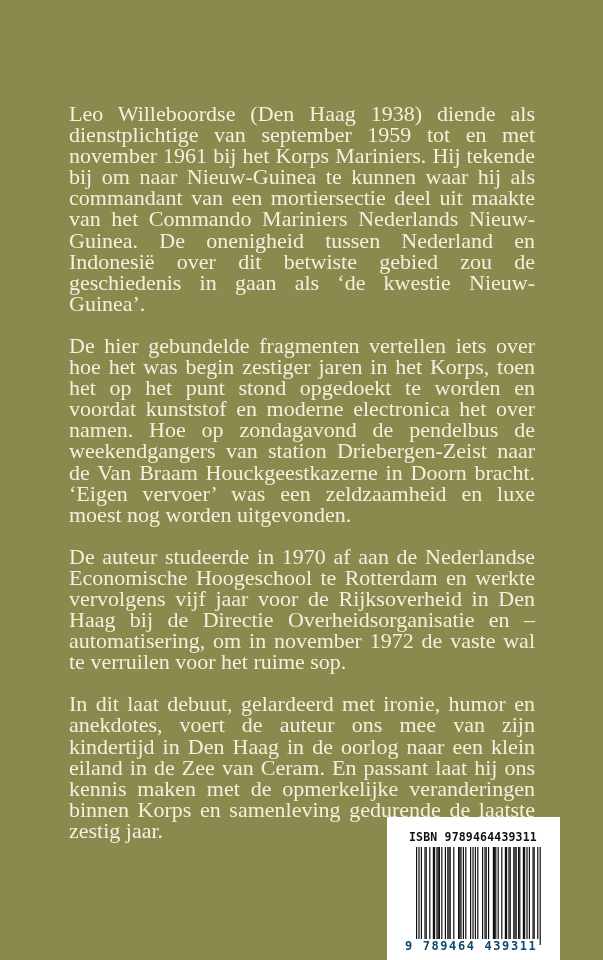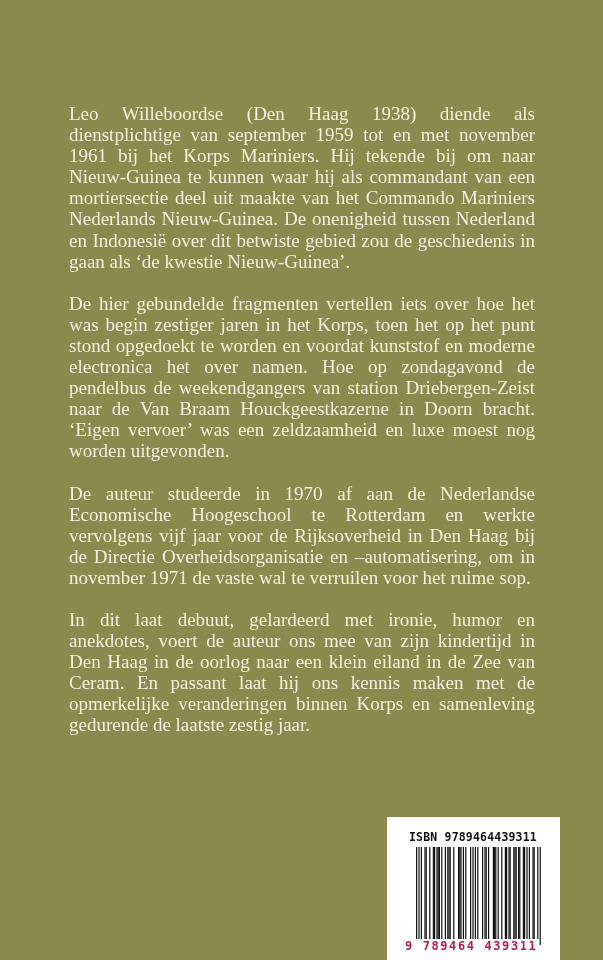--- a/index.html
+++ b/index.html
@@ -6,54 +6,54 @@
     body {
       width: 603px; height: 960px; overflow: hidden;
       background: #8a8a4f;
       position: relative;
       font-family: "Liberation Serif", "DejaVu Serif", serif;
     }
     .cover { position: absolute; left: 0; top: 0; width: 603px; height: 960px; background: #8a8a4f; }
     .blurb {
       position: absolute; left: 69px; top: 103px; width: 466px;
       color: #f4f0de;
-      font-size: 19px; line-height: 21.1px;
+      font-size: 22px; line-height: 21.1px;
       text-align: justify;
       hyphens: manual;
     }
     .blurb p { margin: 0 0 21px 0; }
     .barcode-box {
       position: absolute; left: 387px; top: 817px; width: 173px; height: 143px;
       background: #ffffff;
     }
     .isbn-label {
       position: absolute; left: 22px; top: 12px;
       font-family: "DejaVu Sans Mono", "Liberation Mono", monospace;
       font-size: 12.5px; font-weight: bold; letter-spacing: 0.2px;
       color: #111; transform: scaleX(0.92); transform-origin: left;
       white-space: nowrap;
     }
     .bars { position: absolute; left: 29px; top: 30px; width: 126px; height: 98px; }
     .bars svg { width: 100%; height: 100%; display: block; }
     .isbn-digits {
       position: absolute; left: 16px; top: 122px;
       font-family: "DejaVu Sans Mono", "Liberation Mono", monospace;
-      font-size: 12px; font-weight: bold; color: #be185d;
+      font-size: 12px; font-weight: bold; color: #0c4a6e;
       white-space: nowrap; background: #fff; padding: 0 2px;
       letter-spacing: 1.6px;
     }
   </style>
 </head>
 <body>
 
 <div class="cover">
   <div class="blurb">
     <p>Leo Willeboordse (Den Haag 1938) diende als dienstplichtige van september 1959 tot en met november 1961 bij het Korps Mariniers. Hij tekende bij om naar Nieuw-Guinea te kunnen waar hij als com­mandant van een mortiersectie deel uit maakte van het Commando Mariniers Nederlands Nieuw-Guinea. De onenigheid tussen Neder­land en Indonesië over dit betwiste gebied zou de geschiedenis in gaan als ‘de kwestie Nieuw-Guinea’.</p>
     <p>De hier gebundelde fragmenten vertellen iets over hoe het was begin zestiger jaren in het Korps, toen het op het punt stond opgedoekt te worden en voordat kunststof en moderne electronica het over namen. Hoe op zondagavond de pendelbus de weekendgangers van station Driebergen-Zeist naar de Van Braam Houckgeestkazerne in Doorn bracht. ‘Eigen vervoer’ was een zeldzaamheid en luxe moest nog wor­den uitgevonden.</p>
-    <p>De auteur studeerde in 1970 af aan de Nederlandse Economische Hoogeschool te Rotterdam en werkte vervolgens vijf jaar voor de Rijksoverheid in Den Haag bij de Directie Overheidsorganisatie en –automatisering, om in november 1971 de vaste wal te verruilen voor het ruime sop.</p>
+    <p>De auteur studeerde in 1970 af aan de Nederlandse Economische Hoogeschool te Rotterdam en werkte vervolgens vijf jaar voor de Rijksoverheid in Den Haag bij de Directie Overheidsorganisatie en –automatisering, om in november 1972 de vaste wal te verruilen voor het ruime sop.</p>
     <p>In dit laat debuut, gelardeerd met ironie, humor en anekdotes, voert de auteur ons mee van zijn kindertijd in Den Haag in de oorlog naar een klein eiland in de Zee van Ceram. En passant laat hij ons kennis maken met de opmerkelijke veranderingen binnen Korps en samenle­ving gedurende de laatste zestig jaar.</p>
   </div>
 
   <div class="barcode-box">
     <div class="isbn-label">ISBN 9789464439311</div>
     <div class="bars">
       <svg id="barsvg" viewBox="0 0 105 100" preserveAspectRatio="none">
           <rect x="0" y="0" width="1" height="100" fill="#111"></rect>
           <rect x="2" y="0" width="1" height="100" fill="#111"></rect>
           <rect x="4" y="0" width="1" height="100" fill="#111"></rect>

